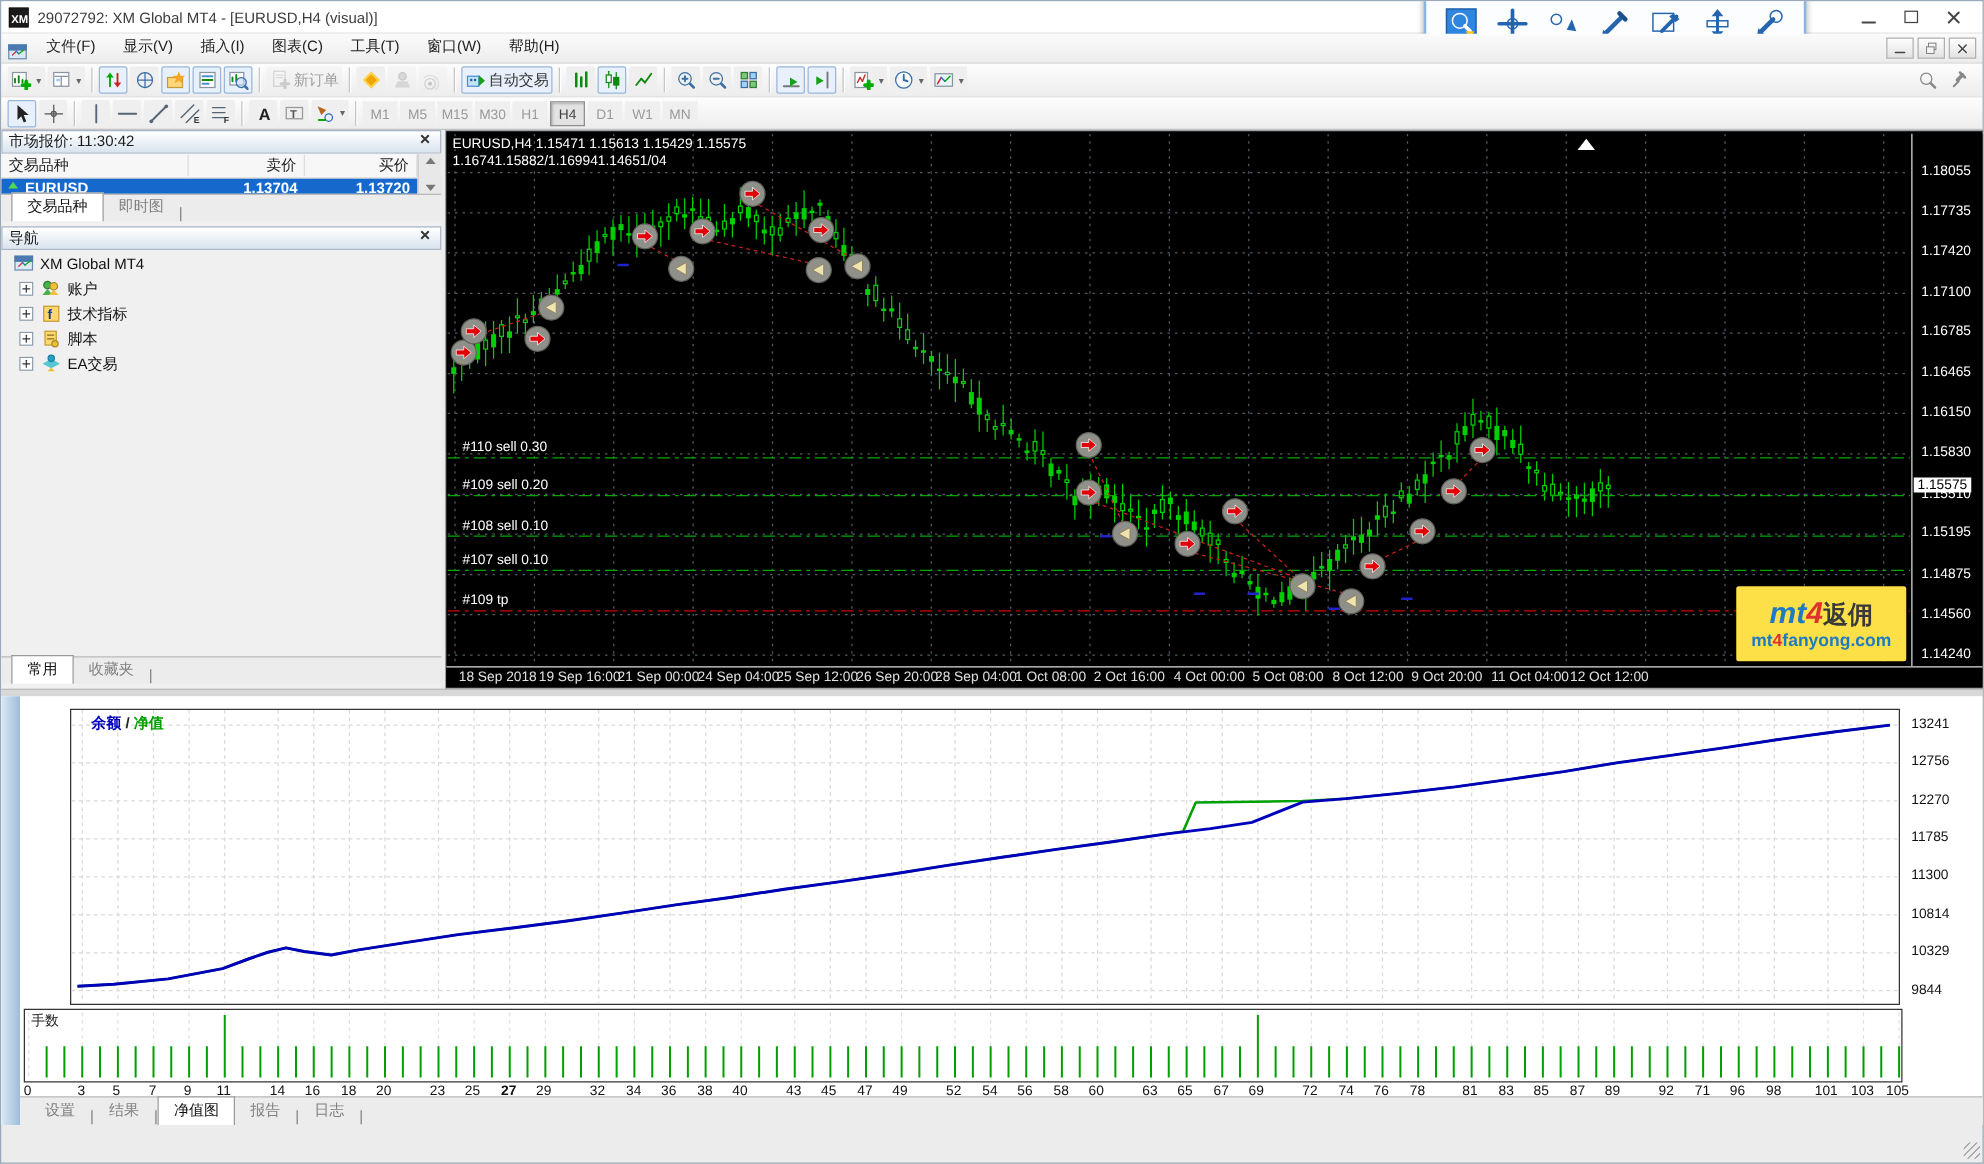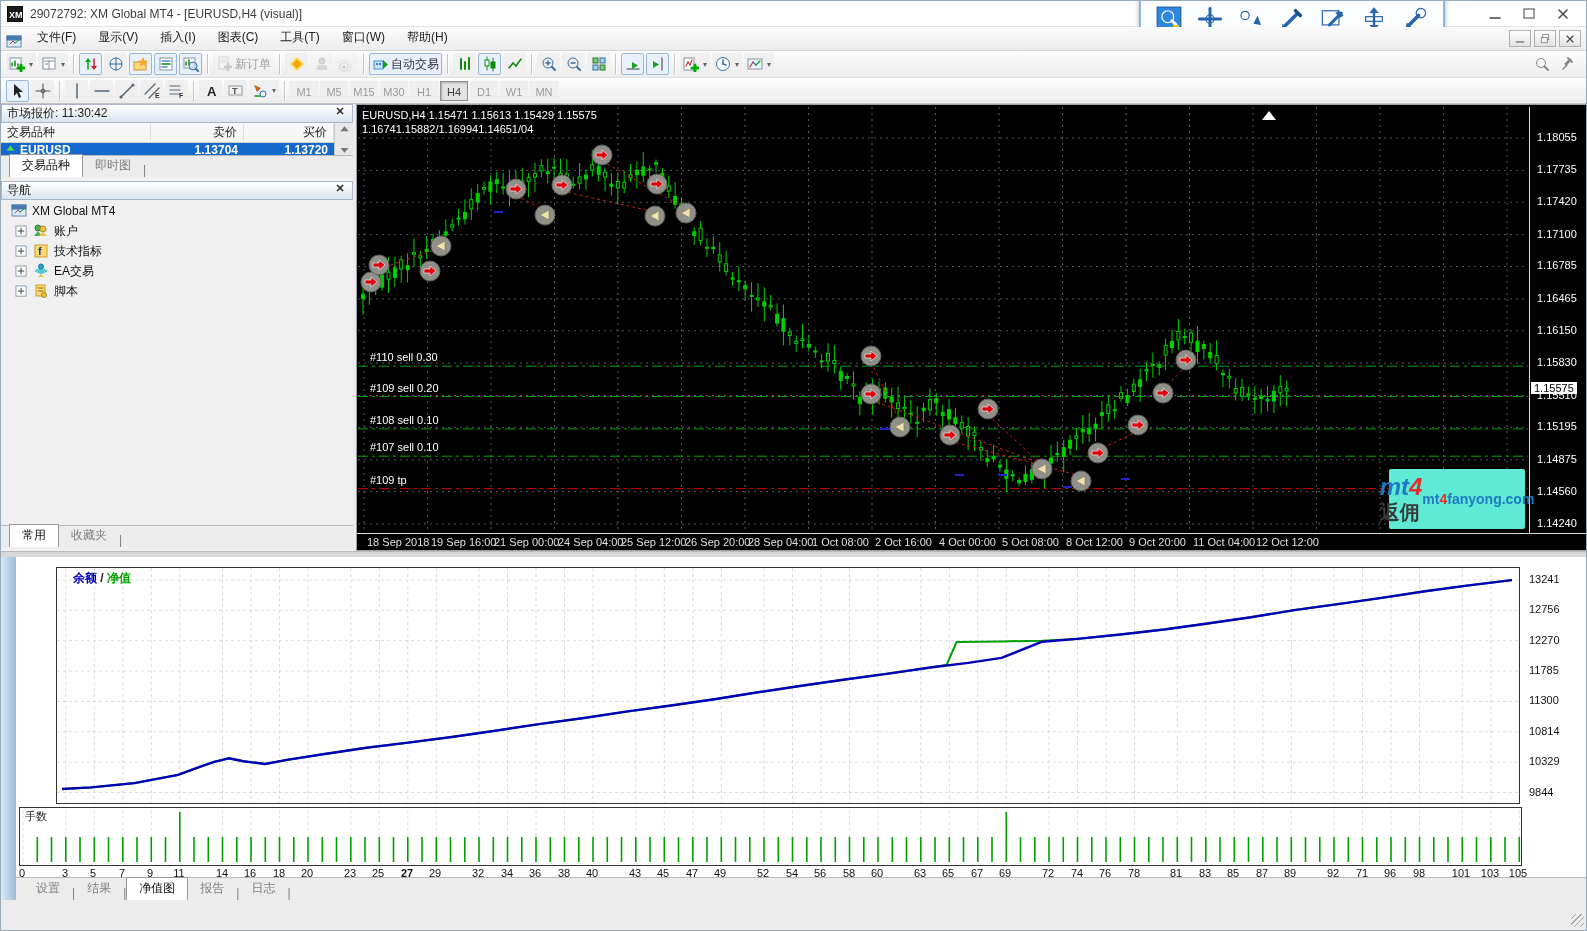--- a/index.html
+++ b/index.html
@@ -45,21 +45,21 @@
 .plusbox{display:inline-flex;}
 
 .chartwin{position:absolute;left:355px;top:103px;width:1268px;height:447px;background:#000;border:1px solid #9aa0a6;}
 .plot{position:absolute;left:1px;top:2px;width:1170px;height:426px;}
 .axis{position:absolute;left:1172px;top:2px;width:58px;height:426px;background:#000;color:#fff;font-size:11px;border-left:1px solid #ddd;}
 .axislabel{position:absolute;left:7px;}
 .curprice{position:absolute;left:1px;background:#fff;color:#000;padding:0 3px;font-size:11px;}
 .dates{position:absolute;left:0;top:428px;width:1230px;height:17px;background:#000;border-top:1px solid #ddd;color:#e0e0e0;font-size:11px;}
 .datelabel{position:absolute;top:2px;white-space:nowrap;}
 .chartinfo{position:absolute;left:5px;top:3px;color:#fff;font-size:11px;line-height:14px;z-index:5;}
-.logo{position:absolute;left:1032px;top:364px;width:136px;height:60px;background:#5eead4;border-radius:2px;display:flex;flex-direction:row;align-items:center;justify-content:center;z-index:6;}
+.logo{position:absolute;left:1032px;top:364px;width:136px;height:60px;background:#fde047;border-radius:2px;display:flex;flex-direction:column;align-items:center;justify-content:center;z-index:6;text-align:center;}
 .logo .l1{font-size:24px;font-weight:bold;line-height:24px;font-style:italic;}
 .logo .l2{font-size:14px;font-weight:bold;line-height:16px;}
 .c-blue{color:#1f7ac4}.c-red{color:#e03131}.c-dark{color:#3a3a3a}
 
 .hsplit{position:absolute;left:0;top:550px;width:1587px;height:6px;background:#d8d8d8;border-top:1px solid #bbb;}
 
 .tester{position:absolute;left:0;top:556px;width:1587px;height:343px;background:#ffffff;}
 .teststrip{position:absolute;left:0;top:0;width:15px;height:343px;background:linear-gradient(90deg,#dbe9f6,#9dbcd9);}
 .striplabel{position:absolute;left:2px;bottom:14px;font-size:12px;color:#223a55;white-space:nowrap;transform:rotate(-90deg);transform-origin:left bottom;}
 .testclose{position:absolute;left:1px;top:2px;width:13px;height:13px;font-size:10px;color:#333;display:flex;align-items:center;justify-content:center;font-weight:bold;}
@@ -577,44 +577,44 @@
         <div class="trow" style="padding-left: 14px;">
           <span class="plusbox">
             <svg width="13" height="13" viewBox="0 0 14 14">
               <rect x="1" y="1" width="11" height="11" fill="#fff" stroke="#8899aa"></rect>
               <line x1="3.5" y1="6.5" x2="9.5" y2="6.5" stroke="#333" stroke-width="1" stroke-linecap="round"></line>
               <line x1="6.5" y1="3.5" x2="6.5" y2="9.5" stroke="#333" stroke-width="1" stroke-linecap="round"></line>
             </svg>
           </span>
           <span>
             <svg width="16" height="16" viewBox="0 0 16 16">
-              <polygon points="1,8 8,4 15,8 8,11.5" fill="#57c7d4"></polygon>
-              <circle cx="8" cy="3.5" r="2.5" fill="#2aa3c0" stroke="#1b7f9e"></circle>
-              <polygon points="5,14 8,11 11,14" fill="#e8c23a"></polygon>
+              <rect x="3" y="2" width="9" height="11" fill="#ffd86e" stroke="#c89b32"></rect>
+              <line x1="5" y1="5" x2="10" y2="5" stroke="#8a6d1f" stroke-width="1" stroke-linecap="round"></line>
+              <line x1="5" y1="8" x2="10" y2="8" stroke="#8a6d1f" stroke-width="1" stroke-linecap="round"></line>
+              <circle cx="11" cy="12" r="2.5" fill="#e8c23a" stroke="#b08820"></circle>
             </svg>
           </span>
-          <span>EA交易</span>
+          <span>脚本</span>
         </div>
         <div class="trow" style="padding-left: 14px;">
           <span class="plusbox">
             <svg width="13" height="13" viewBox="0 0 14 14">
               <rect x="1" y="1" width="11" height="11" fill="#fff" stroke="#8899aa"></rect>
               <line x1="3.5" y1="6.5" x2="9.5" y2="6.5" stroke="#333" stroke-width="1" stroke-linecap="round"></line>
               <line x1="6.5" y1="3.5" x2="6.5" y2="9.5" stroke="#333" stroke-width="1" stroke-linecap="round"></line>
             </svg>
           </span>
           <span>
             <svg width="16" height="16" viewBox="0 0 16 16">
-              <rect x="3" y="2" width="9" height="11" fill="#ffd86e" stroke="#c89b32"></rect>
-              <line x1="5" y1="5" x2="10" y2="5" stroke="#8a6d1f" stroke-width="1" stroke-linecap="round"></line>
-              <line x1="5" y1="8" x2="10" y2="8" stroke="#8a6d1f" stroke-width="1" stroke-linecap="round"></line>
-              <circle cx="11" cy="12" r="2.5" fill="#e8c23a" stroke="#b08820"></circle>
+              <polygon points="1,8 8,4 15,8 8,11.5" fill="#57c7d4"></polygon>
+              <circle cx="8" cy="3.5" r="2.5" fill="#2aa3c0" stroke="#1b7f9e"></circle>
+              <polygon points="5,14 8,11 11,14" fill="#e8c23a"></polygon>
             </svg>
           </span>
-          <span>脚本</span>
+          <span>EA交易</span>
         </div>
       </div>
     <div class="tabstrip" style="top:421px;" id="navtabs">
         <span class="tab active">常用</span>
         <span class="tab">收藏夹</span>
         <span class="bar">|</span>
       </div>
   </div>
 
   <div class="chartwin">

